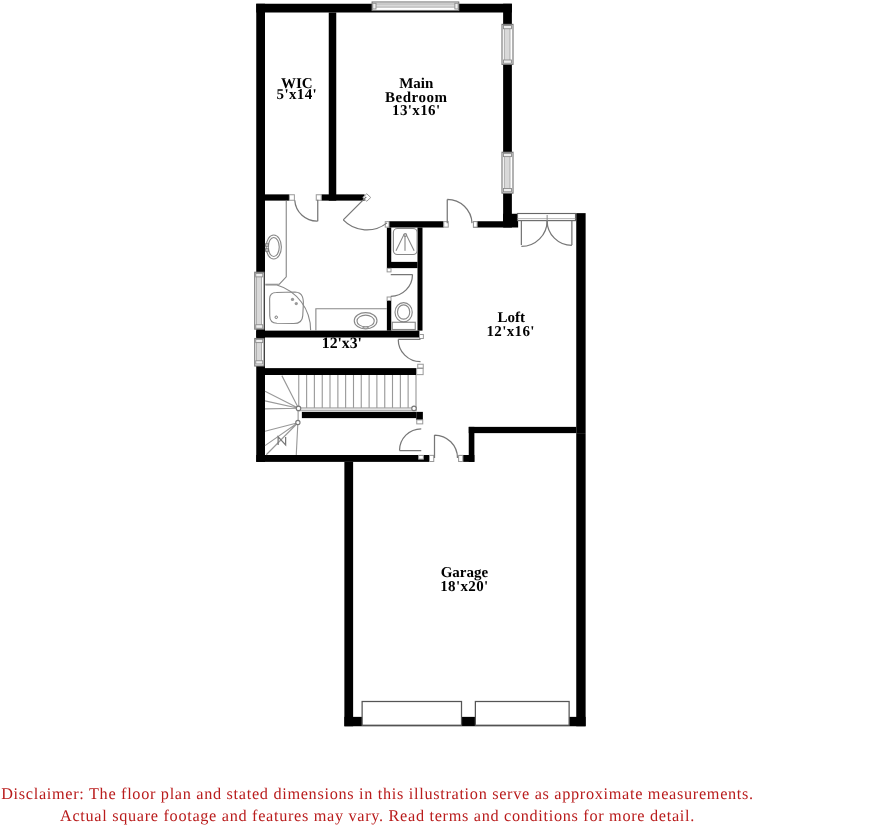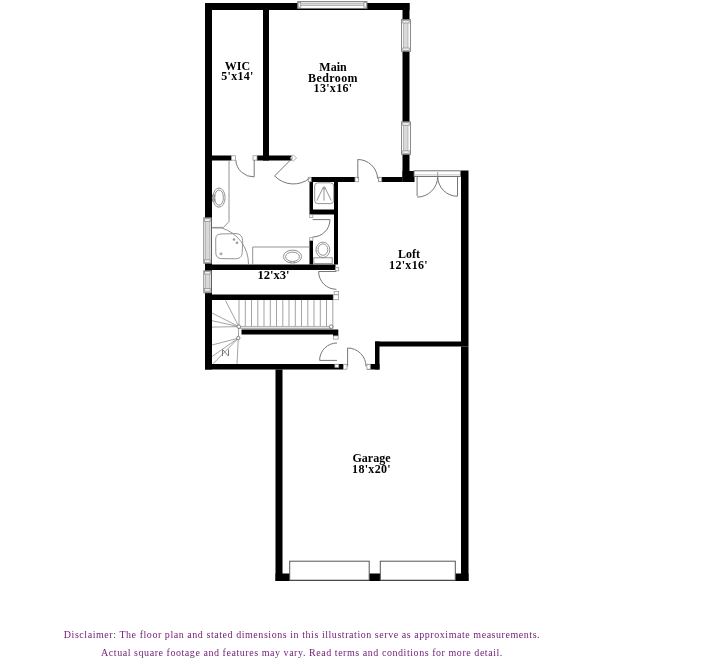--- a/index.html
+++ b/index.html
@@ -1,20 +1,20 @@
 <!DOCTYPE html>
 <html><head>
 <meta charset="utf-8">
 <style>
   html,body{margin:0;padding:0;background:#ffffff;}
   .page{position:relative;width:704px;height:664px;background:#fff;overflow:hidden;
         font-family:"Liberation Serif", serif;}
   svg{position:absolute;left:0;top:0;}
   .disc{position:absolute;left:0;top:626px;width:604px;text-align:center;
-        font-family:"Liberation Serif", serif;font-size:10px;color:#701a75;line-height:17.9px;letter-spacing:0.55px;}
+        font-family:"Liberation Serif", serif;font-size:13px;color:#b91c1c;line-height:17.9px;letter-spacing:0.55px;}
 </style>
 </head>
 <body>
 <div class="page">
 <svg width="704" height="664" viewBox="0 0 704 664">
 
   <rect x="0" y="0" width="704" height="664" fill="#ffffff"></rect>
 
   <rect x="212" y="10" width="51" height="145" fill="#ffffff"></rect>
 

